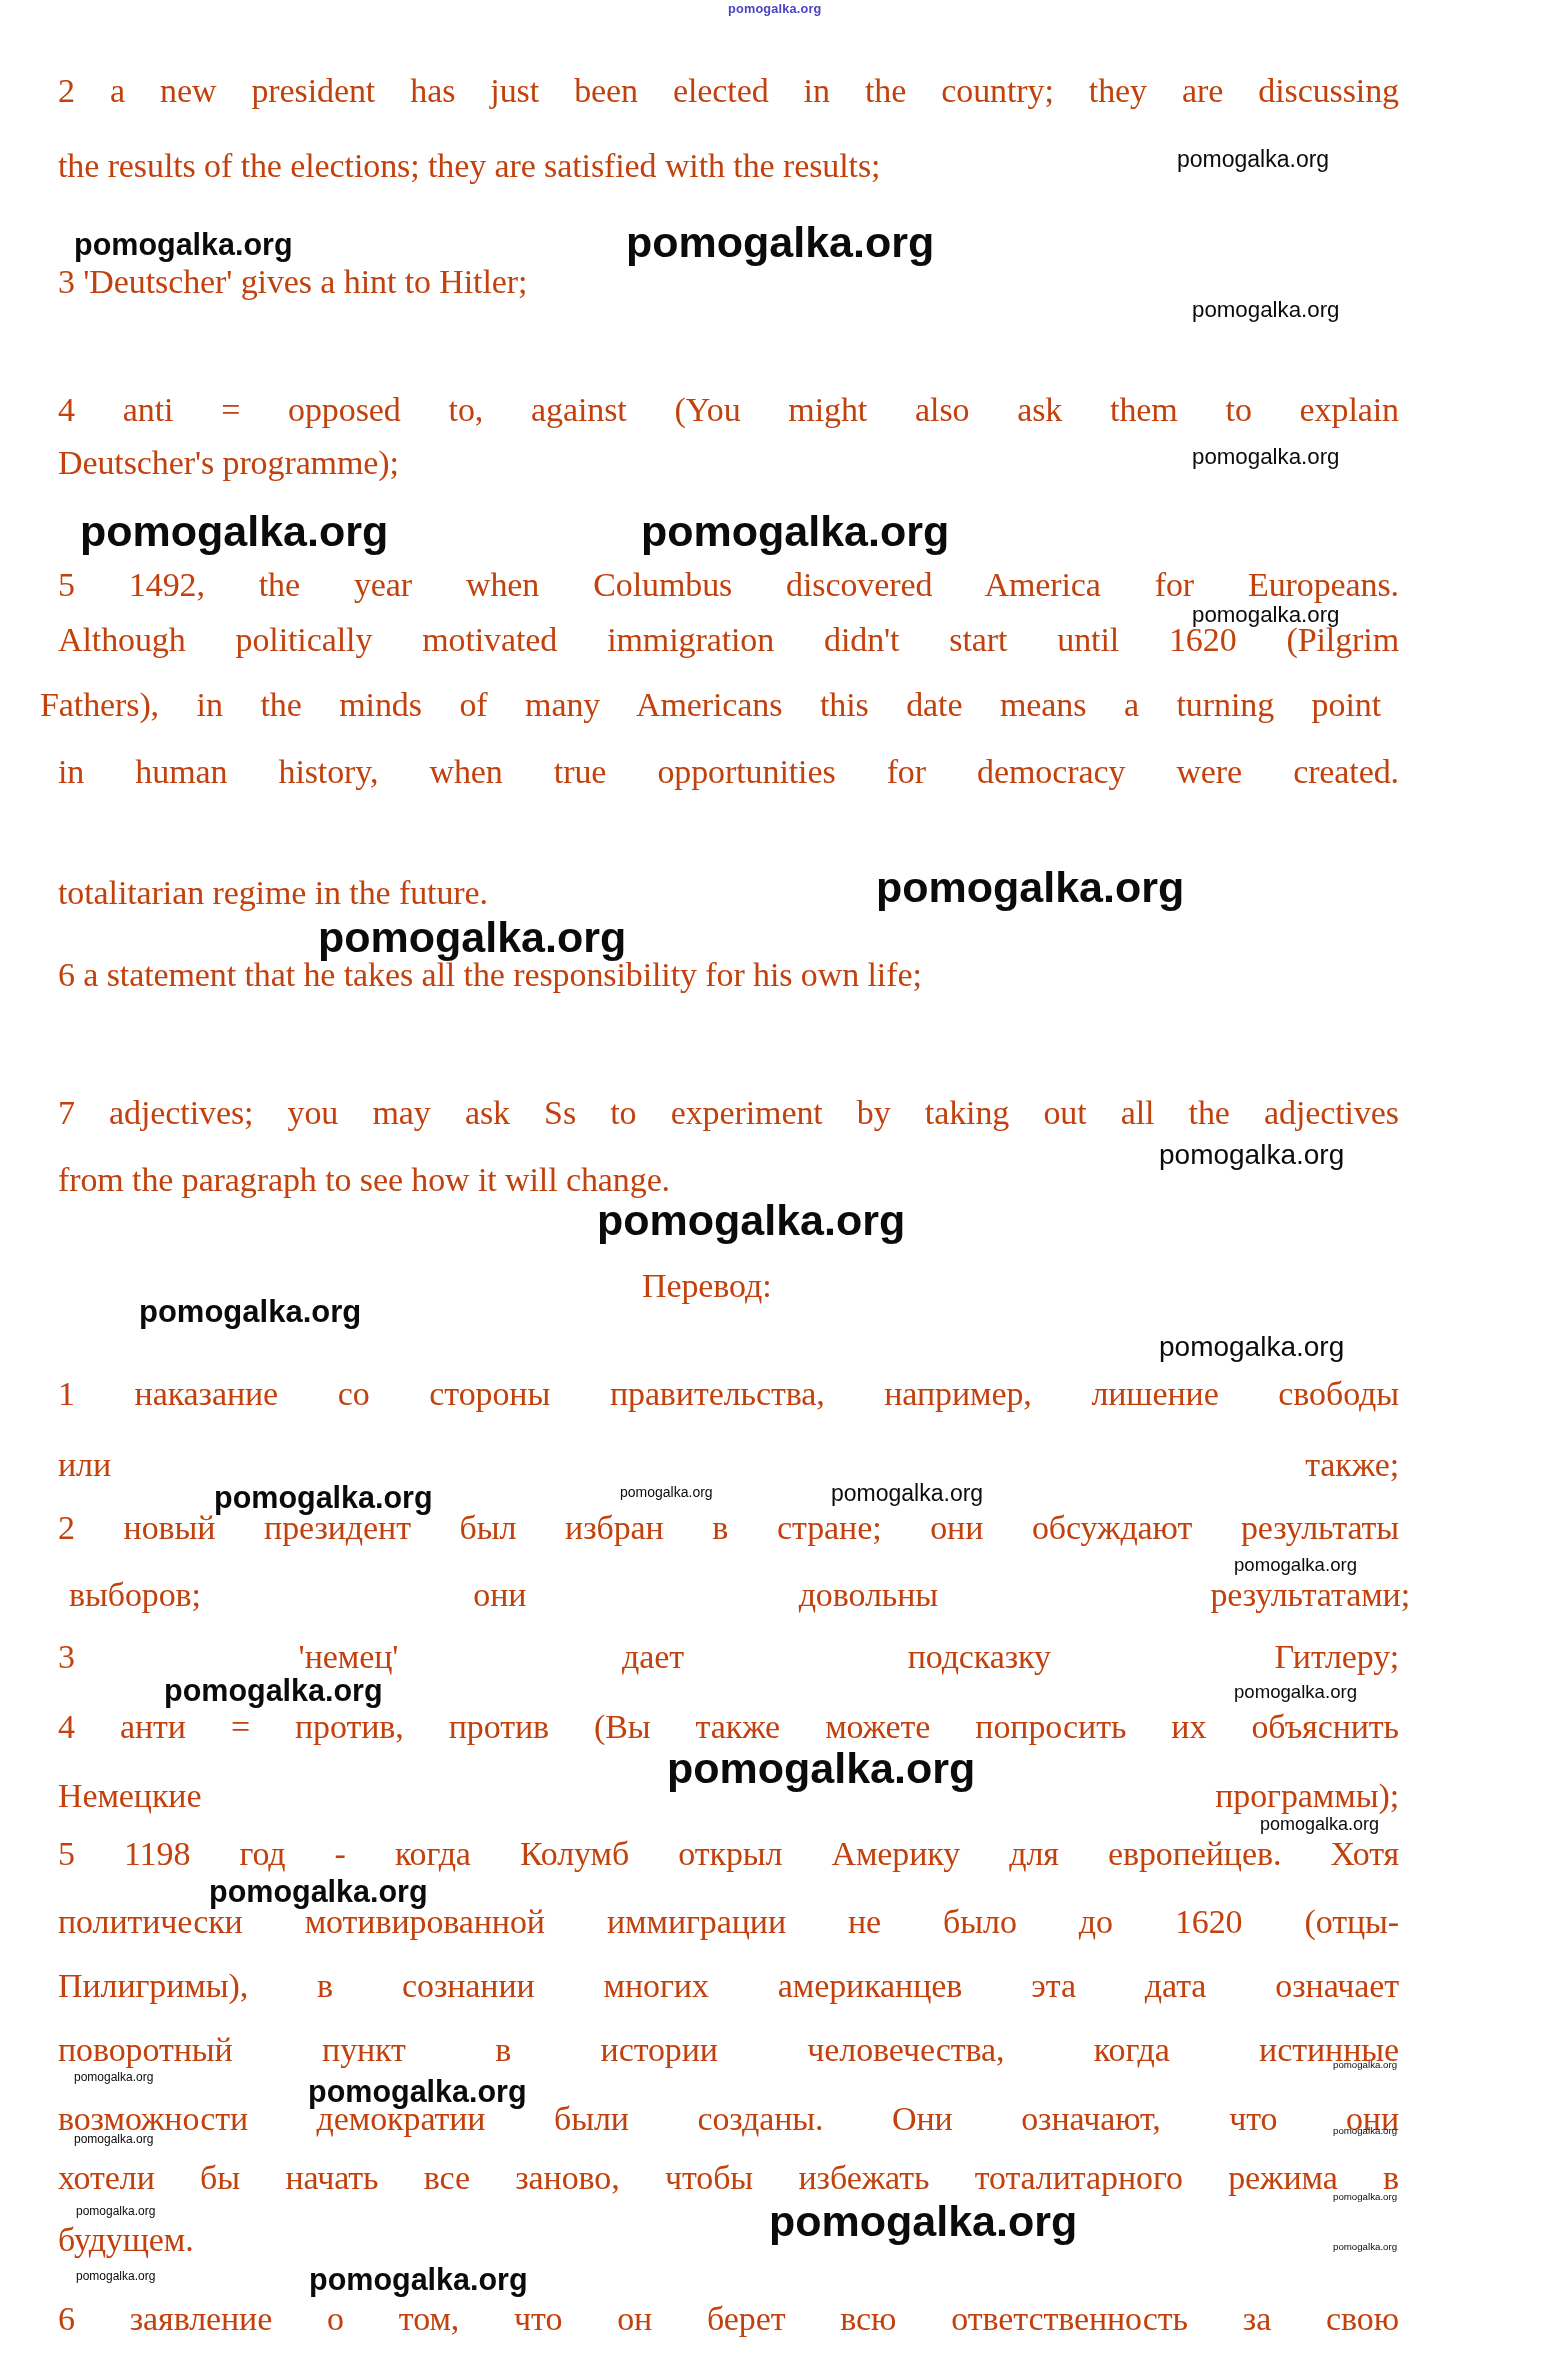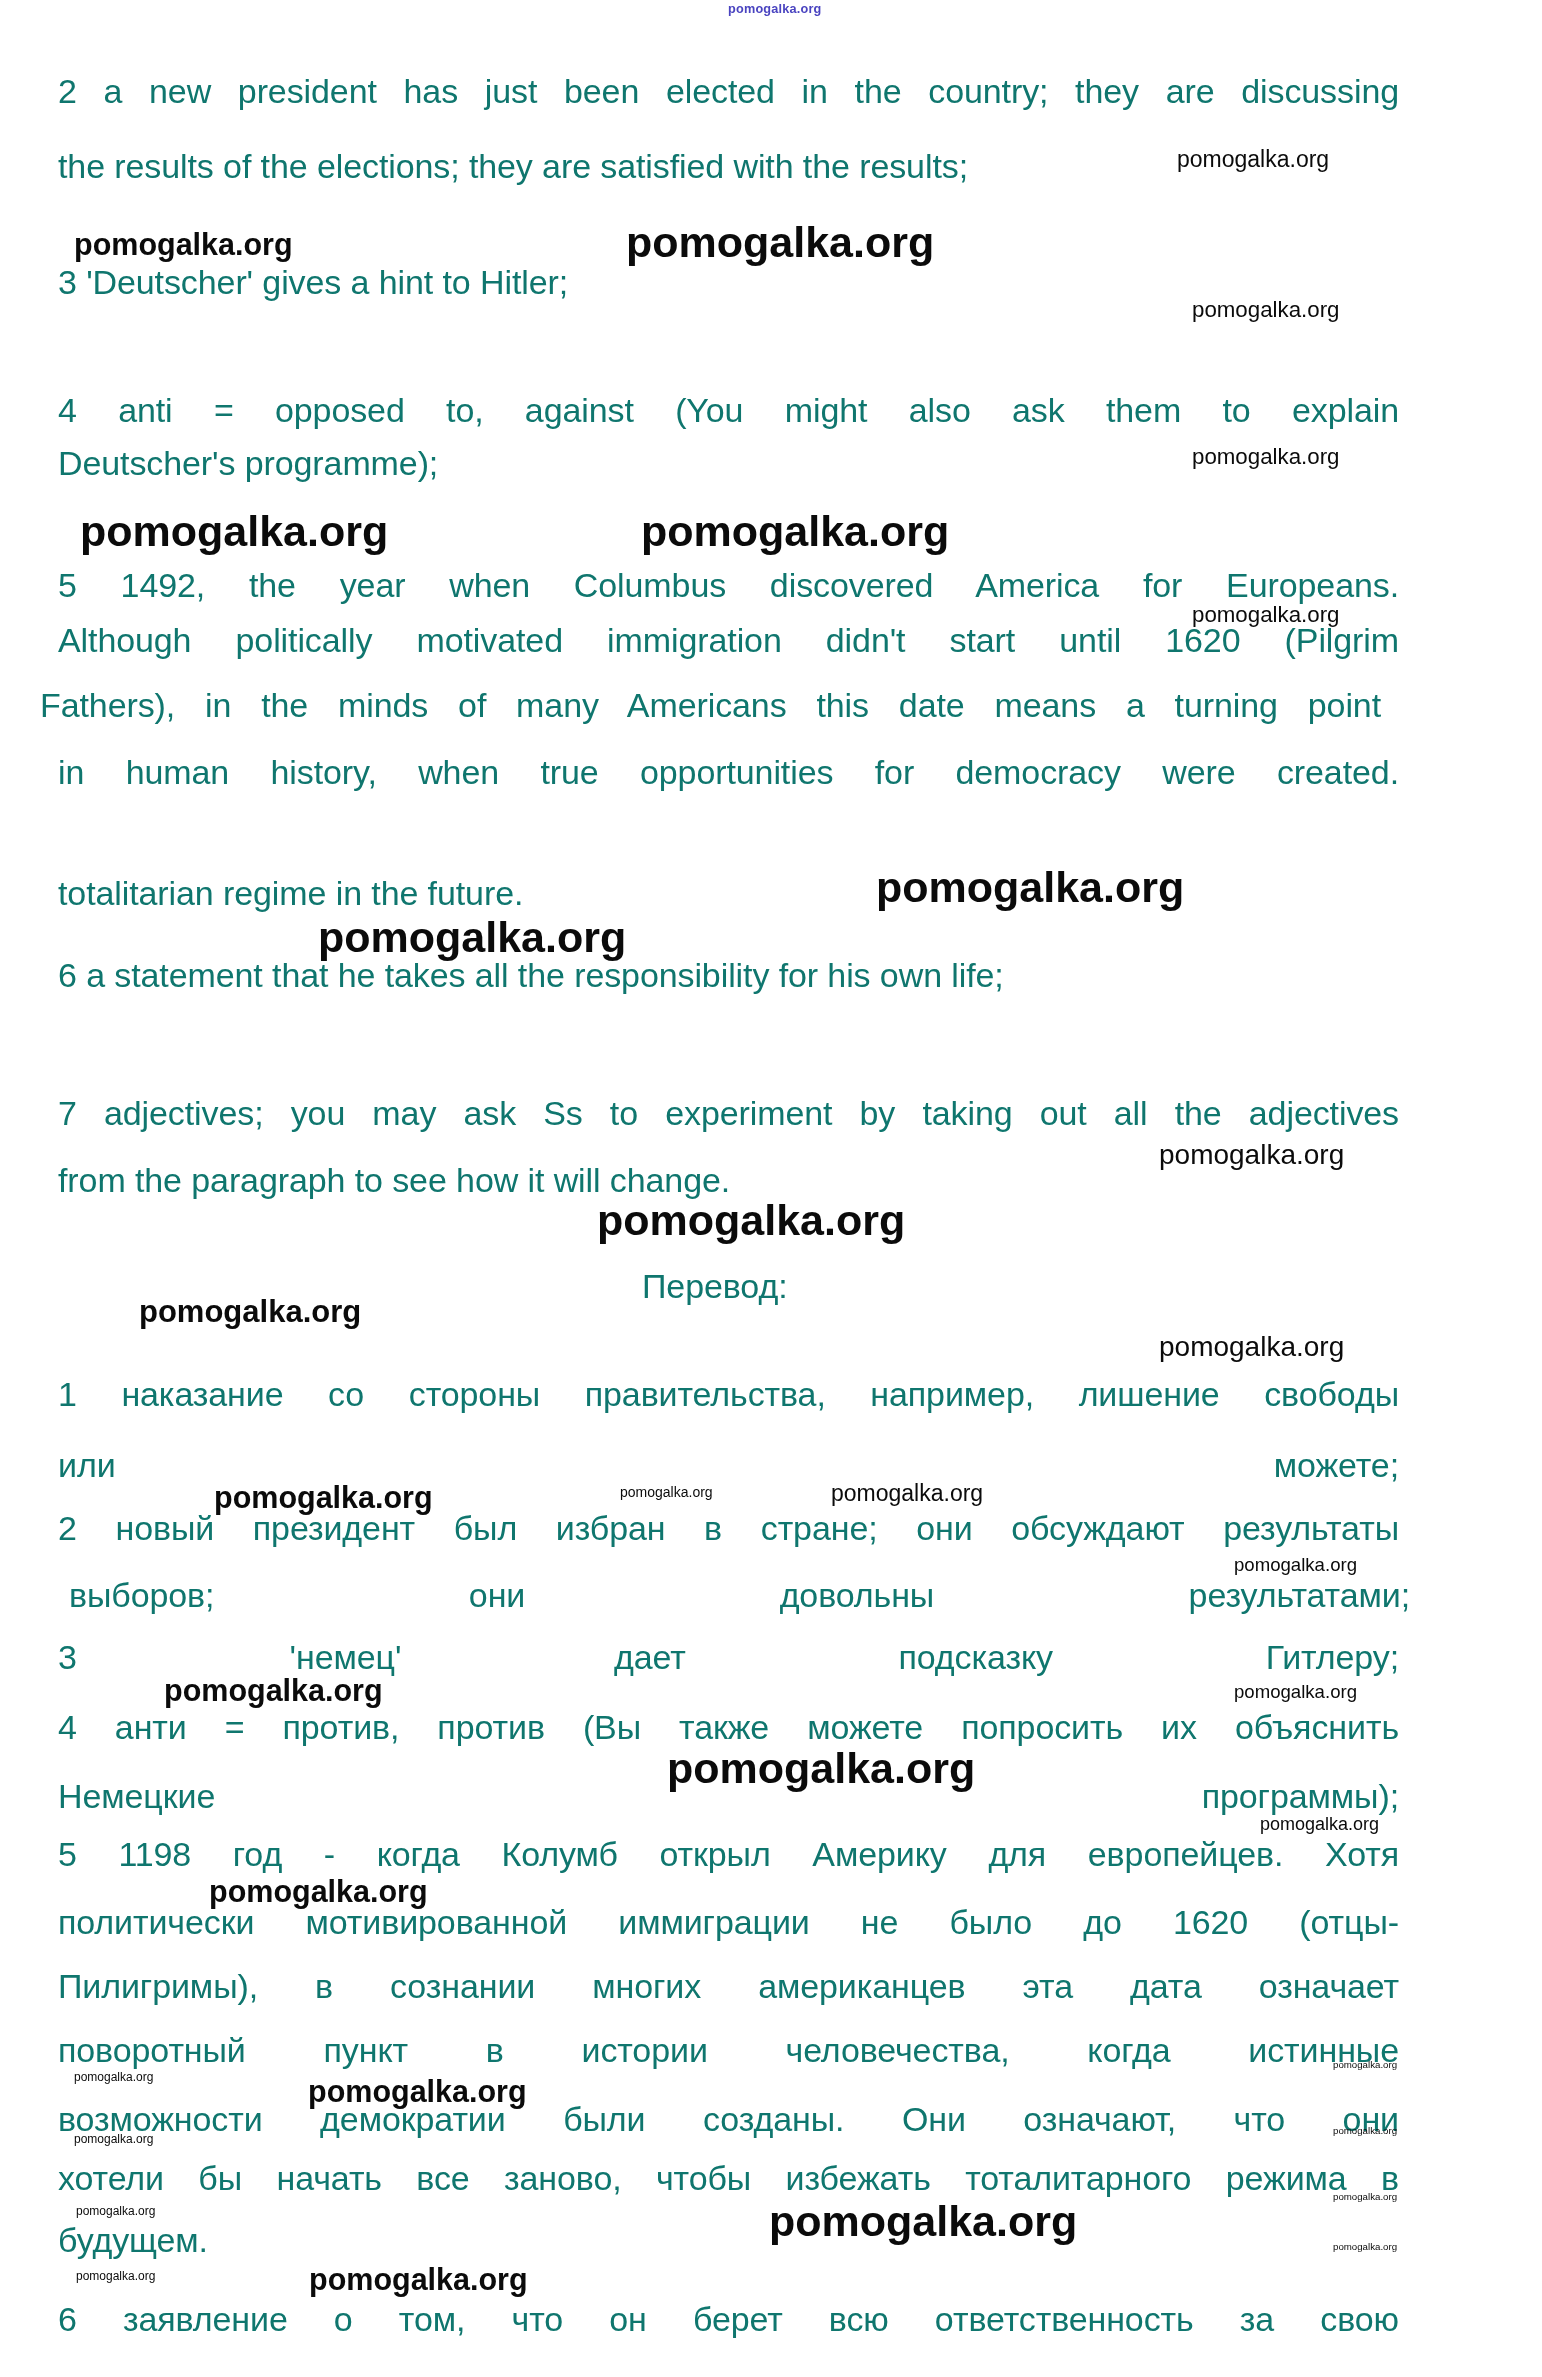--- a/index.html
+++ b/index.html
@@ -5,23 +5,23 @@
   html,body{margin:0;padding:0;background:#ffffff;}
   #canvas{
     position:relative;
     width:1543px;
     height:2377px;
     background:#ffffff;
     overflow:hidden;
   }
   .serif{
     position:absolute;
-    font-family:Liberation Sans, sans-serif;
+    font-family:Liberation Serif, serif;
     font-size:34px;
-    color:#0f766e;
+    color:#c2410c;
     white-space:pre;
     line-height:1.18;
     letter-spacing:-0.1px;
   }
   .just{
     white-space:normal;
     text-align:justify;
     text-align-last:justify;
   }
   .wm{
@@ -63,21 +63,21 @@
     <div class="wm" style="left: 318px; top: 915px; font-size: 43px; font-weight: 700;">pomogalka.org</div>
     <div class="serif" style="left: 58px; top: 955px;">6 a statement that he takes all the responsibility for his own life;</div>
     <div class="serif just" style="left: 58px; top: 1093px; width: 1341px;">7 adjectives; you may ask Ss to experiment by taking out all the adjectives</div>
     <div class="wm" style="left: 1159px; top: 1140px; font-size: 28px; font-weight: 500;">pomogalka.org</div>
     <div class="serif" style="left: 58px; top: 1160px;">from the paragraph to see how it will change.</div>
     <div class="wm" style="left: 597px; top: 1198px; font-size: 43px; font-weight: 700;">pomogalka.org</div>
     <div class="serif" style="left: 642px; top: 1266px;">Перевод:</div>
     <div class="wm" style="left: 139px; top: 1296px; font-size: 31px; font-weight: 600;">pomogalka.org</div>
     <div class="wm" style="left: 1159px; top: 1332px; font-size: 28px; font-weight: 500;">pomogalka.org</div>
     <div class="serif just" style="left: 58px; top: 1374px; width: 1341px;">1 наказание со стороны правительства, например, лишение свободы</div>
-    <div class="serif just" style="left: 58px; top: 1445px; width: 1341px;">или можете;</div>
+    <div class="serif just" style="left: 58px; top: 1445px; width: 1341px;">или также;</div>
     <div class="wm" style="left: 214px; top: 1481px; font-size: 30.5px; font-weight: 600;">pomogalka.org</div>
     <div class="wm" style="left: 620px; top: 1485px; font-size: 14px; font-weight: 500;">pomogalka.org</div>
     <div class="wm" style="left: 831px; top: 1481px; font-size: 23px; font-weight: 500;">pomogalka.org</div>
     <div class="serif just" style="left: 58px; top: 1508px; width: 1341px;">2 новый президент был избран в стране; они обсуждают результаты</div>
     <div class="wm" style="left: 1234px; top: 1555px; font-size: 18.6px; font-weight: 500;">pomogalka.org</div>
     <div class="serif just" style="left: 58px; top: 1575px; width: 1341px; margin-left: 11px;">выборов; они довольны результатами;</div>
     <div class="serif just" style="left: 58px; top: 1637px; width: 1341px;">3 'немец' дает подсказку Гитлеру;</div>
     <div class="wm" style="left: 164px; top: 1674px; font-size: 30.5px; font-weight: 600;">pomogalka.org</div>
     <div class="wm" style="left: 1234px; top: 1682px; font-size: 18.6px; font-weight: 500;">pomogalka.org</div>
     <div class="serif just" style="left: 58px; top: 1707px; width: 1341px;">4 анти = против, против (Вы также можете попросить их объяснить</div>

